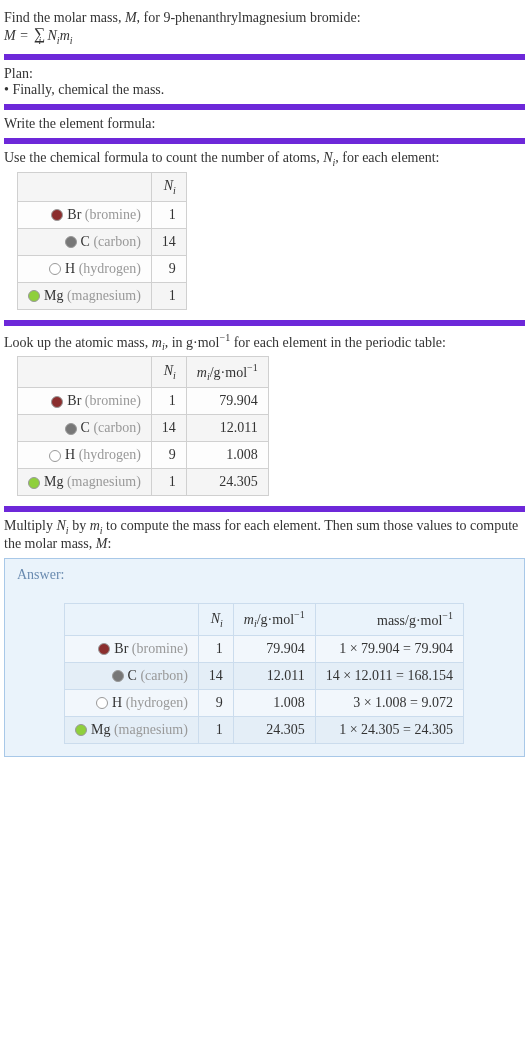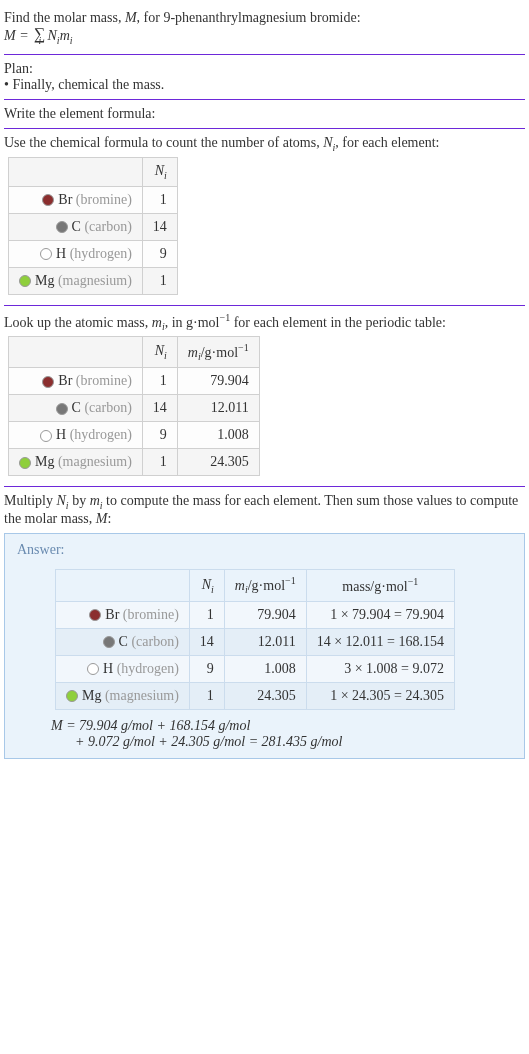--- a/index.html
+++ b/index.html
@@ -5,36 +5,36 @@
   body {
     margin: 0;
     padding: 4px;
     font-family: Georgia, 'Times New Roman', serif;
     font-size: 14px;
     color: #333;
     background: #fff;
     width: 521px;
   }
   .section {
-    border-bottom: 1px solid #6d28d9;
+    border-bottom: 6px solid #6d28d9;
     padding: 6px 0;
   }
   .section:last-of-type {
     border-bottom: none;
   }
   .formula {
     font-family: 'Times New Roman', serif;
     margin: 2px 0;
   }
   .sub { vertical-align: sub; font-size: 10px; }
   .sup { vertical-align: super; font-size: 10px; }
   .italic { font-style: italic; }
   table {
     border-collapse: collapse;
-    margin: 4px 4px;
+    margin: 4px 13px;
     font-size: 14px;
     padding-left: 12px;
   }
   th, td {
     border: 1px solid #d0d0d0;
     padding: 5px 10px;
     text-align: right;
     background: #fff;
   }
   th {
@@ -55,21 +55,21 @@
   }
   .muted { color: #999; }
   .answerbox {
     border: 1px solid #a8c8e8;
     background: #eaf3fb;
     padding: 8px 12px;
     margin-top: 6px;
   }
   .answerbox .label {
     color: #6a8bb0;
-    margin-bottom: 11px;
+    margin-bottom: 20px;
   }
   .answerbox table td, .answerbox table th {
     background: #f2f7fc;
     border: 1px solid #cbdced;
   }
   .answerbox table tr:nth-child(even) td { background: #e4eef7; }
   .answerbox table th { background: #eaf3fb; }
   .final {
     margin: 8px 0 0 0;
     font-style: italic;
@@ -187,21 +187,21 @@
 
   <div class="answerbox">
     <div class="label">Answer:</div>
     <div style="padding-left:34px;">
       <table>
         <tbody>
             <tr>
           <th></th>
           <th class="num"><span class="italic">N</span><span class="sub italic">i</span></th>
           <th><span class="italic">m</span><span class="sub italic">i</span><span>/g·mol</span><span class="sup">−1</span></th>
-          <th style="text-align:center;"><span>mass/g·mol</span><span class="sup">−1</span></th>
+          <th style="text-align:right;"><span>mass/g·mol</span><span class="sup">−1</span></th>
         </tr>
         </tbody>
           <tbody id="answer-tbody">
             <tr>
               <td><span class="swatch" style="background:#8b2e2e"></span><span>Br</span> <span class="muted">(bromine)</span></td>
               <td class="num">1</td>
               <td>79.904</td>
               <td>1 × 79.904 = 79.904</td>
             </tr>
             <tr>
@@ -217,19 +217,15 @@
               <td>3 × 1.008 = 9.072</td>
             </tr>
             <tr>
               <td><span class="swatch" style="background:#8fcf3c"></span><span>Mg</span> <span class="muted">(magnesium)</span></td>
               <td class="num">1</td>
               <td>24.305</td>
               <td>1 × 24.305 = 24.305</td>
             </tr>
           </tbody>
       </table>
-      <div class="final">
-        <span class="italic">M</span><span> = 79.904 g/mol + 168.154 g/mol</span><br>
-        <span style="padding-left:24px;">+ 9.072 g/mol + 24.305 g/mol = 281.435 g/mol</span>
-      </div>
     </div>
   </div>
 </div>
 
 </body></html>

